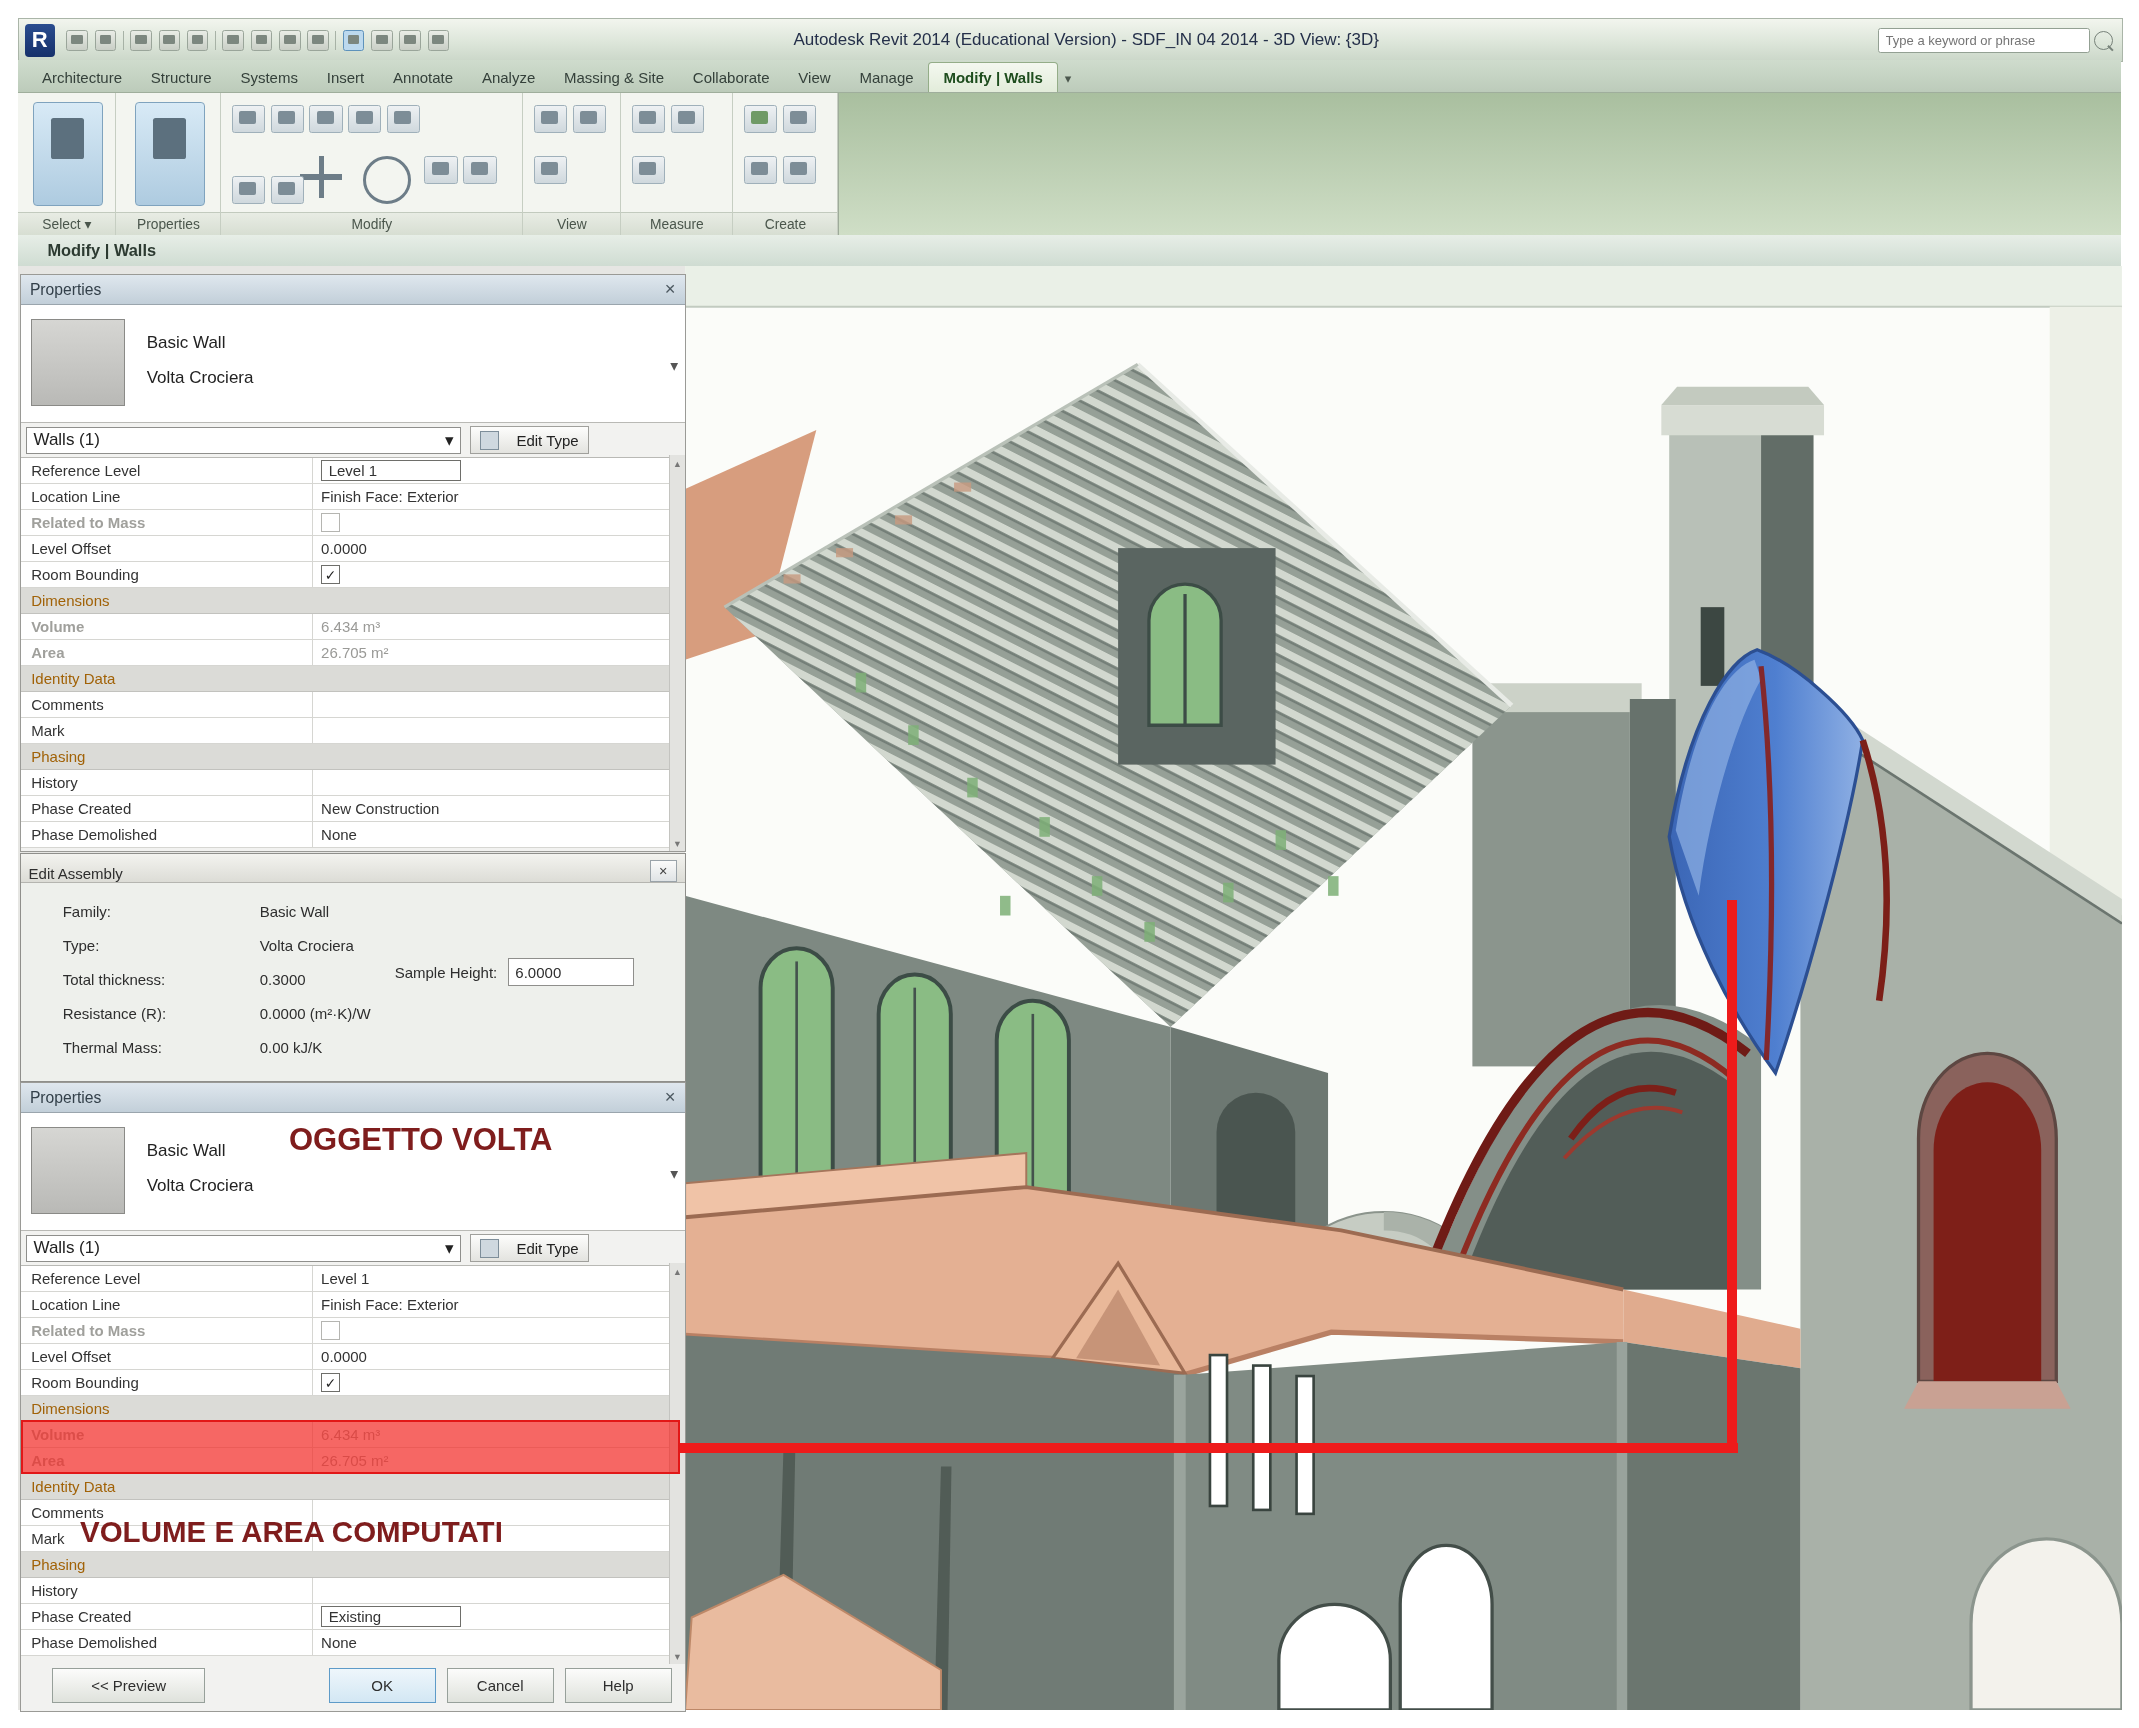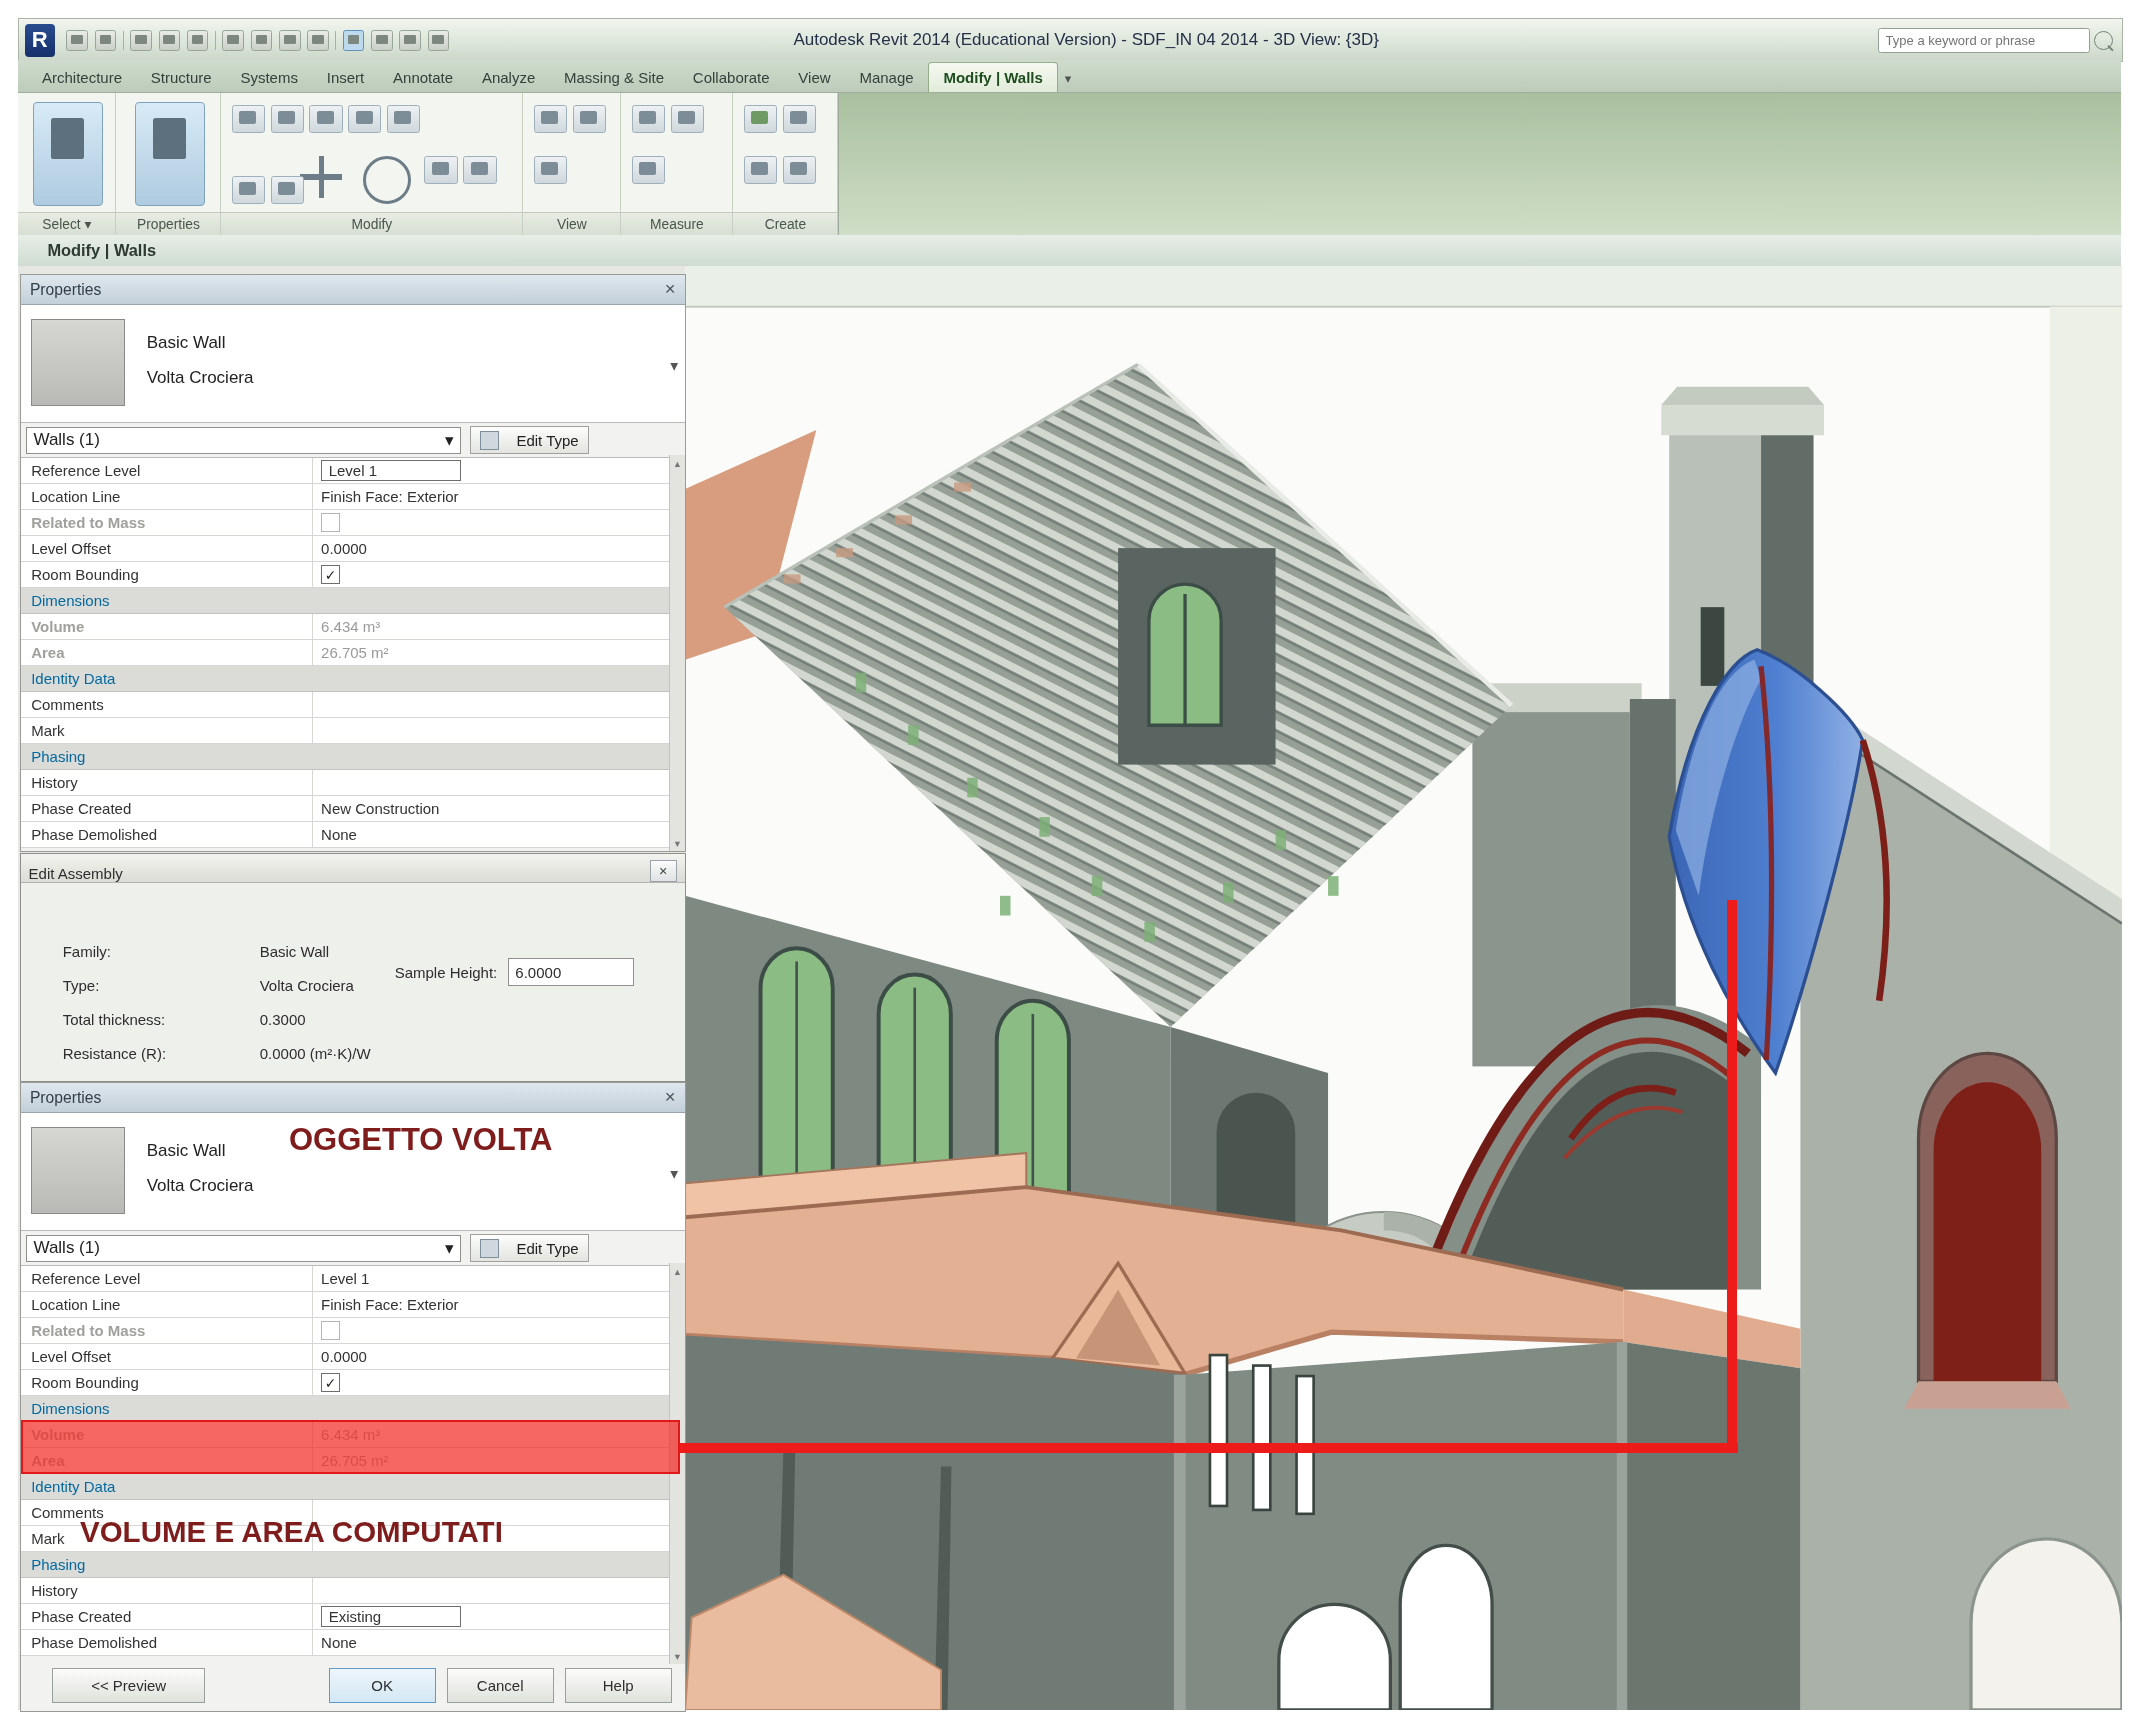--- a/index.html
+++ b/index.html
@@ -80,40 +80,40 @@
   .combo{flex:0 0 420px;height:25px;background:#fff;border:0.7px solid #8f8f8c;display:flex;align-items:center;
     justify-content:space-between;font-size:17px;padding:0 6.6px;color:#222;}
   .etbtn{height:26px;display:flex;align-items:center;gap:17px;border:0.7px solid #a0a09c;background:linear-gradient(180deg,#fdfdfc,#e3e3df);
     font-size:15px;padding:0 9.2px;color:#222;}
   .etico{width:17px;height:17px;background:#cfd8df;border:0.7px solid #7e8e9a;}
   .prows{position:relative;}
   .prow{display:flex;height:26px;box-sizing:border-box;border-bottom:0.7px solid #d6d6d2;background:#fff;align-items:center;}
   .pl{flex:0 0 281px;font-size:15px;color:#333;padding-left:10.5px;border-right:0.7px solid #d6d6d2;height:100%;display:flex;align-items:center;}
   .pv{flex:1;font-size:15px;color:#333;padding-left:7.9px;display:flex;align-items:center;height:100%;}
   .prow.sec{background:#dbdbd7;border-bottom:0.7px solid #c2c2be;}
-  .prow.sec .pl{border-right:none;color:#0369a1;flex:1;}
+  .prow.sec .pl{border-right:none;color:#a16207;flex:1;}
   .caret{margin-left:auto;margin-right:9.2px;font-size:13px;color:#555;}
   .pl.gray{color:#a0a09c;font-weight:bold;}
   .pv.dim{color:#9a9a97;}
   .vbox{border:1.3px solid #6e6e6a;background:#fff;padding:1.3px 6.6px;min-width:125px;}
   .cb{width:17px;height:17px;border:1.3px solid #6e6e6a;background:#fff;font-size:13.8px;display:flex;
     align-items:center;justify-content:center;color:#222;}
   .cb.dis{border-color:#b5b5b1;}
   .scroll{position:absolute;right:0;top:0;width:14.4px;bottom:0;background:#e3e3e0;border-left:0.7px solid #c4c4c0;
     display:flex;flex-direction:column;justify-content:space-between;align-items:center;font-size:10.5px;color:#77777а;}
   .scroll span{color:#777;padding:2px 0;}
 
   
   .dialog{position:absolute;left:19.7px;top:853px;width:664px;height:227px;background:#eef0ec;border:0.7px solid #8f8f8b;}
   .dtitle{height:27.6px;background:linear-gradient(180deg,#f3f3ef,#dcdcd6);border-bottom:0.7px solid #b5b5b0;
     display:flex;align-items:flex-end;justify-content:space-between;font-size:15px;color:#2e2e2e;padding:0 7.9px;}
   .dclose{width:25px;height:19.7px;border:0.7px solid #9aa3a9;background:linear-gradient(180deg,#fbfbfa,#dfe3e5);
     display:flex;align-items:center;justify-content:center;font-size:14.4px;color:#444;}
   .drow{position:absolute;font-size:15px;color:#2e2e2e;white-space:nowrap;}
-  .dlabel{display:inline-block;width:197px;margin-top:40px;}
+  .dlabel{display:inline-block;width:197px;}
   .sampleh{position:absolute;left:374px;top:104px;font-size:15px;color:#2e2e2e;display:flex;align-items:center;gap:10.5px;}
   .shbox{width:118px;height:26px;background:#fff;border:0.7px solid #8f8f8c;display:flex;align-items:center;padding-left:6.6px;}
 
   
   .btn{position:absolute;height:33px;border:0.7px solid #97a09a;background:linear-gradient(180deg,#fcfcfb,#dfe2dc);
     font-size:15px;color:#2e2e2e;display:flex;align-items:center;justify-content:center;}
   .btn.focus{border:1.3px solid #5e9bc8;background:linear-gradient(180deg,#eef6fb,#d3e7f4);}
 
   
   .redbox{left:21px;top:1420px;width:659px;height:54px;background:rgba(242,45,40,0.72);

